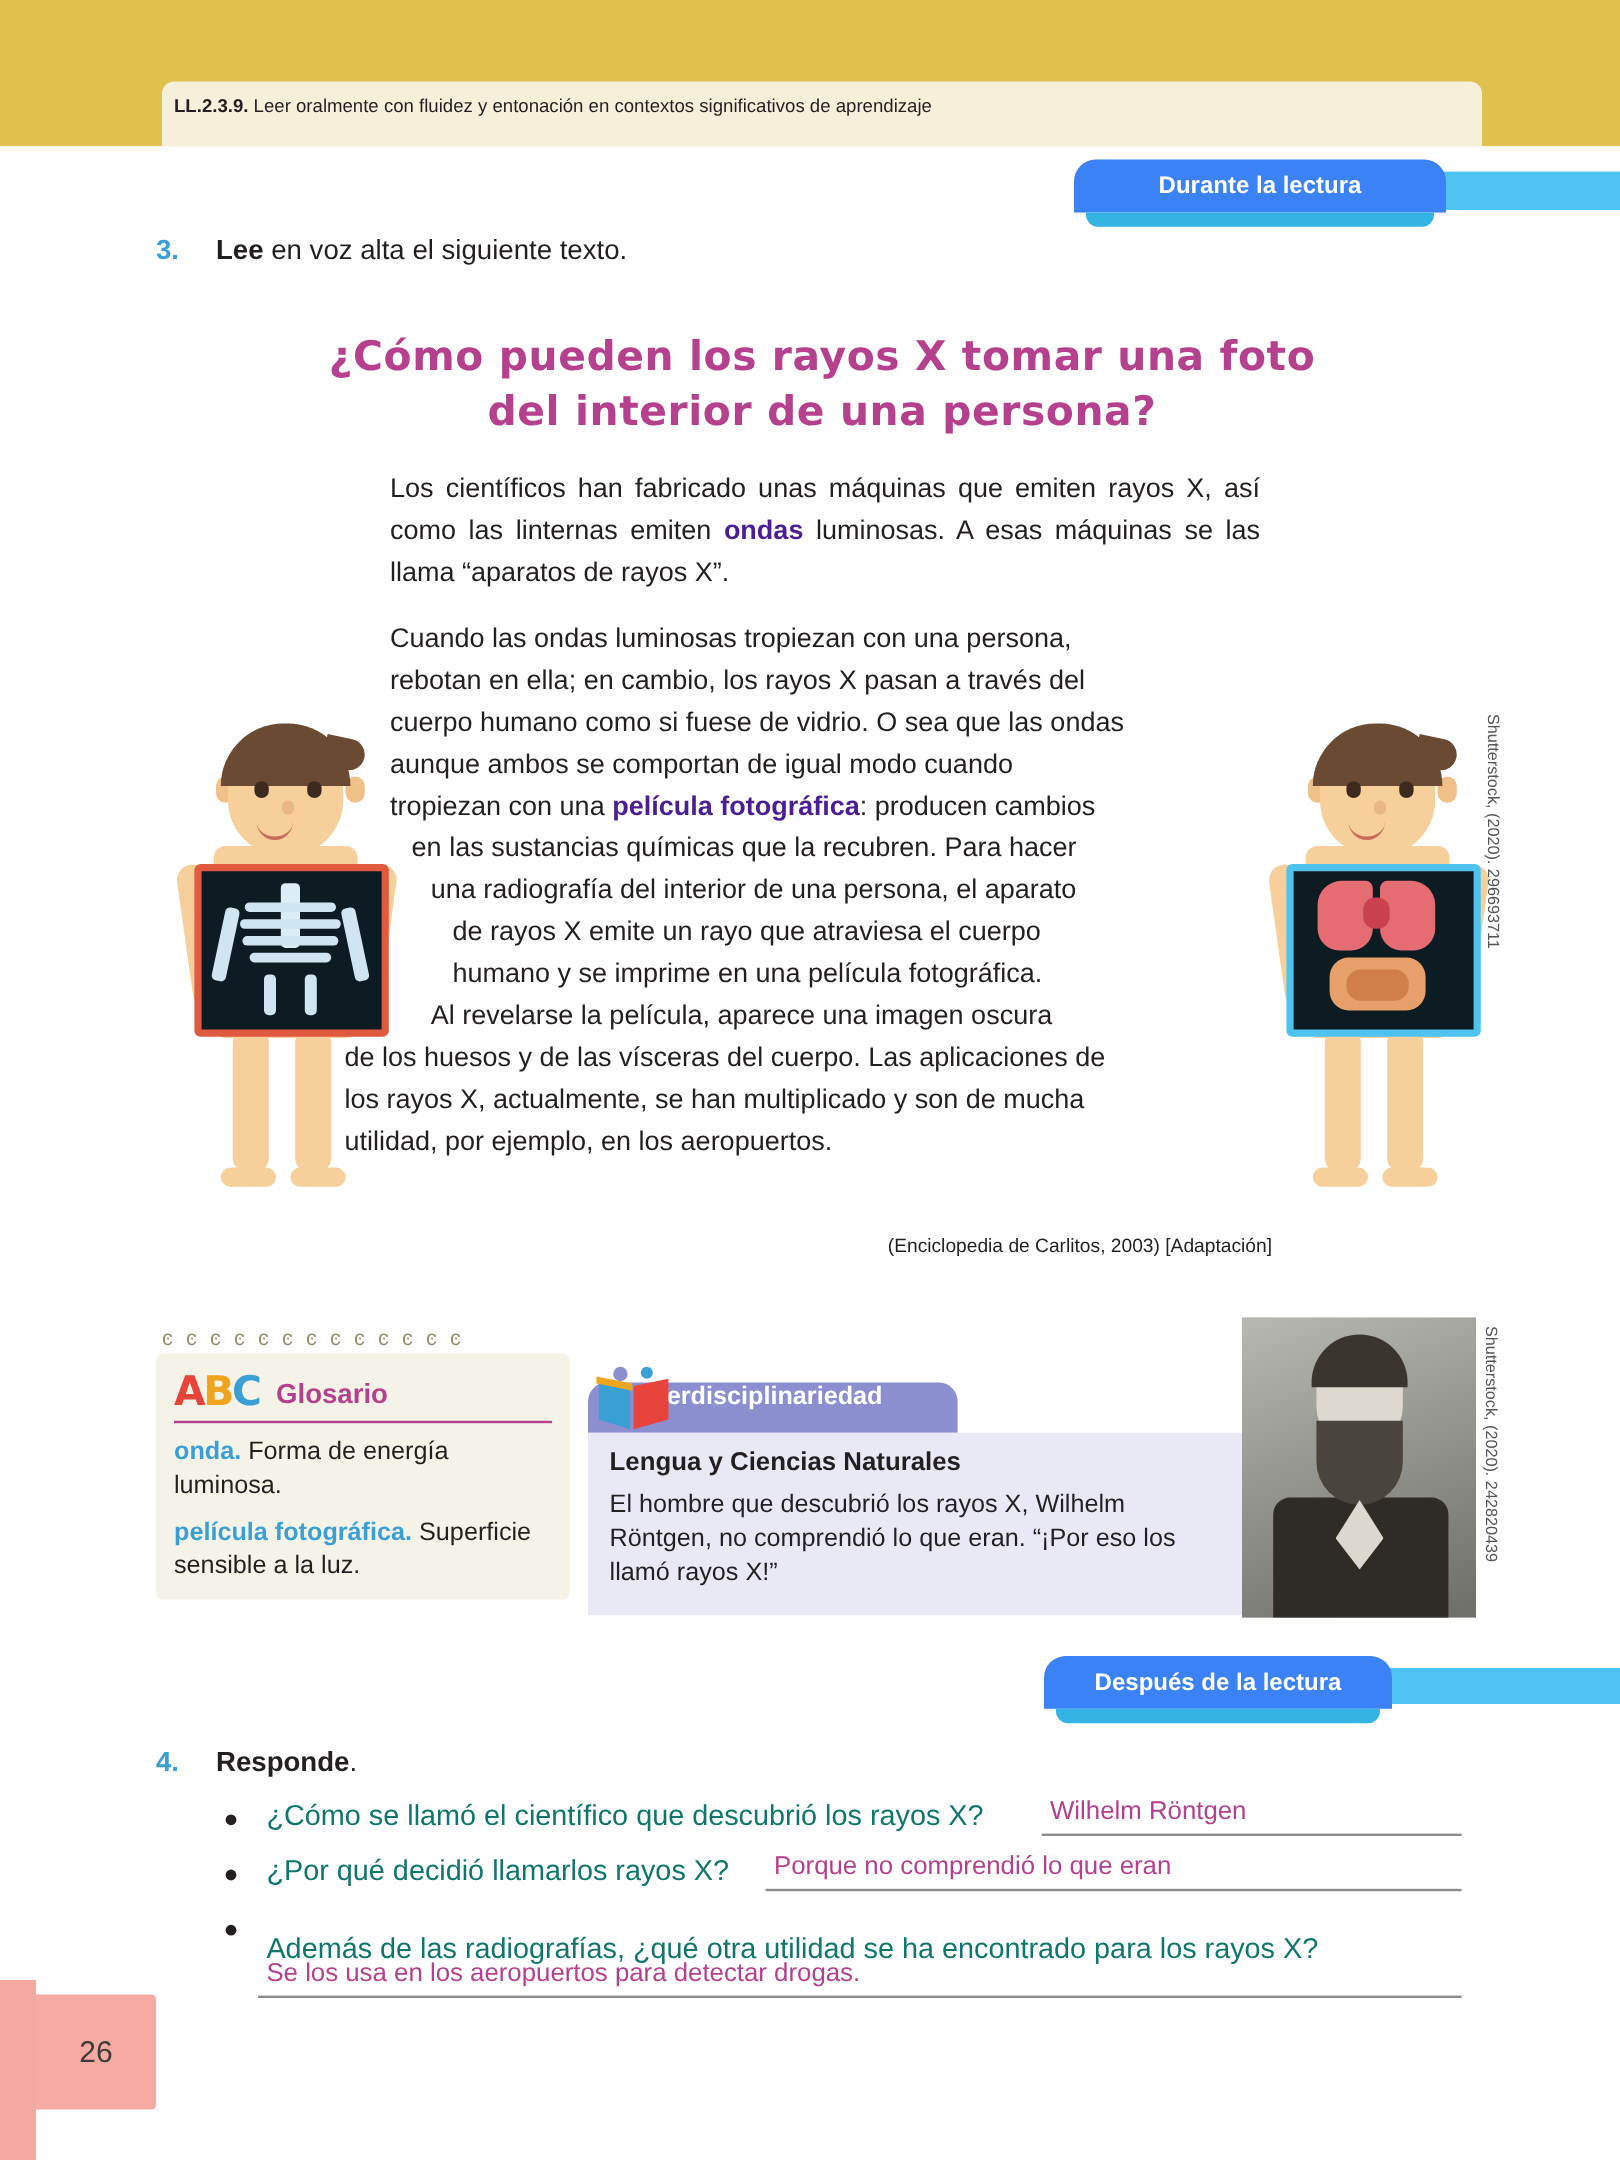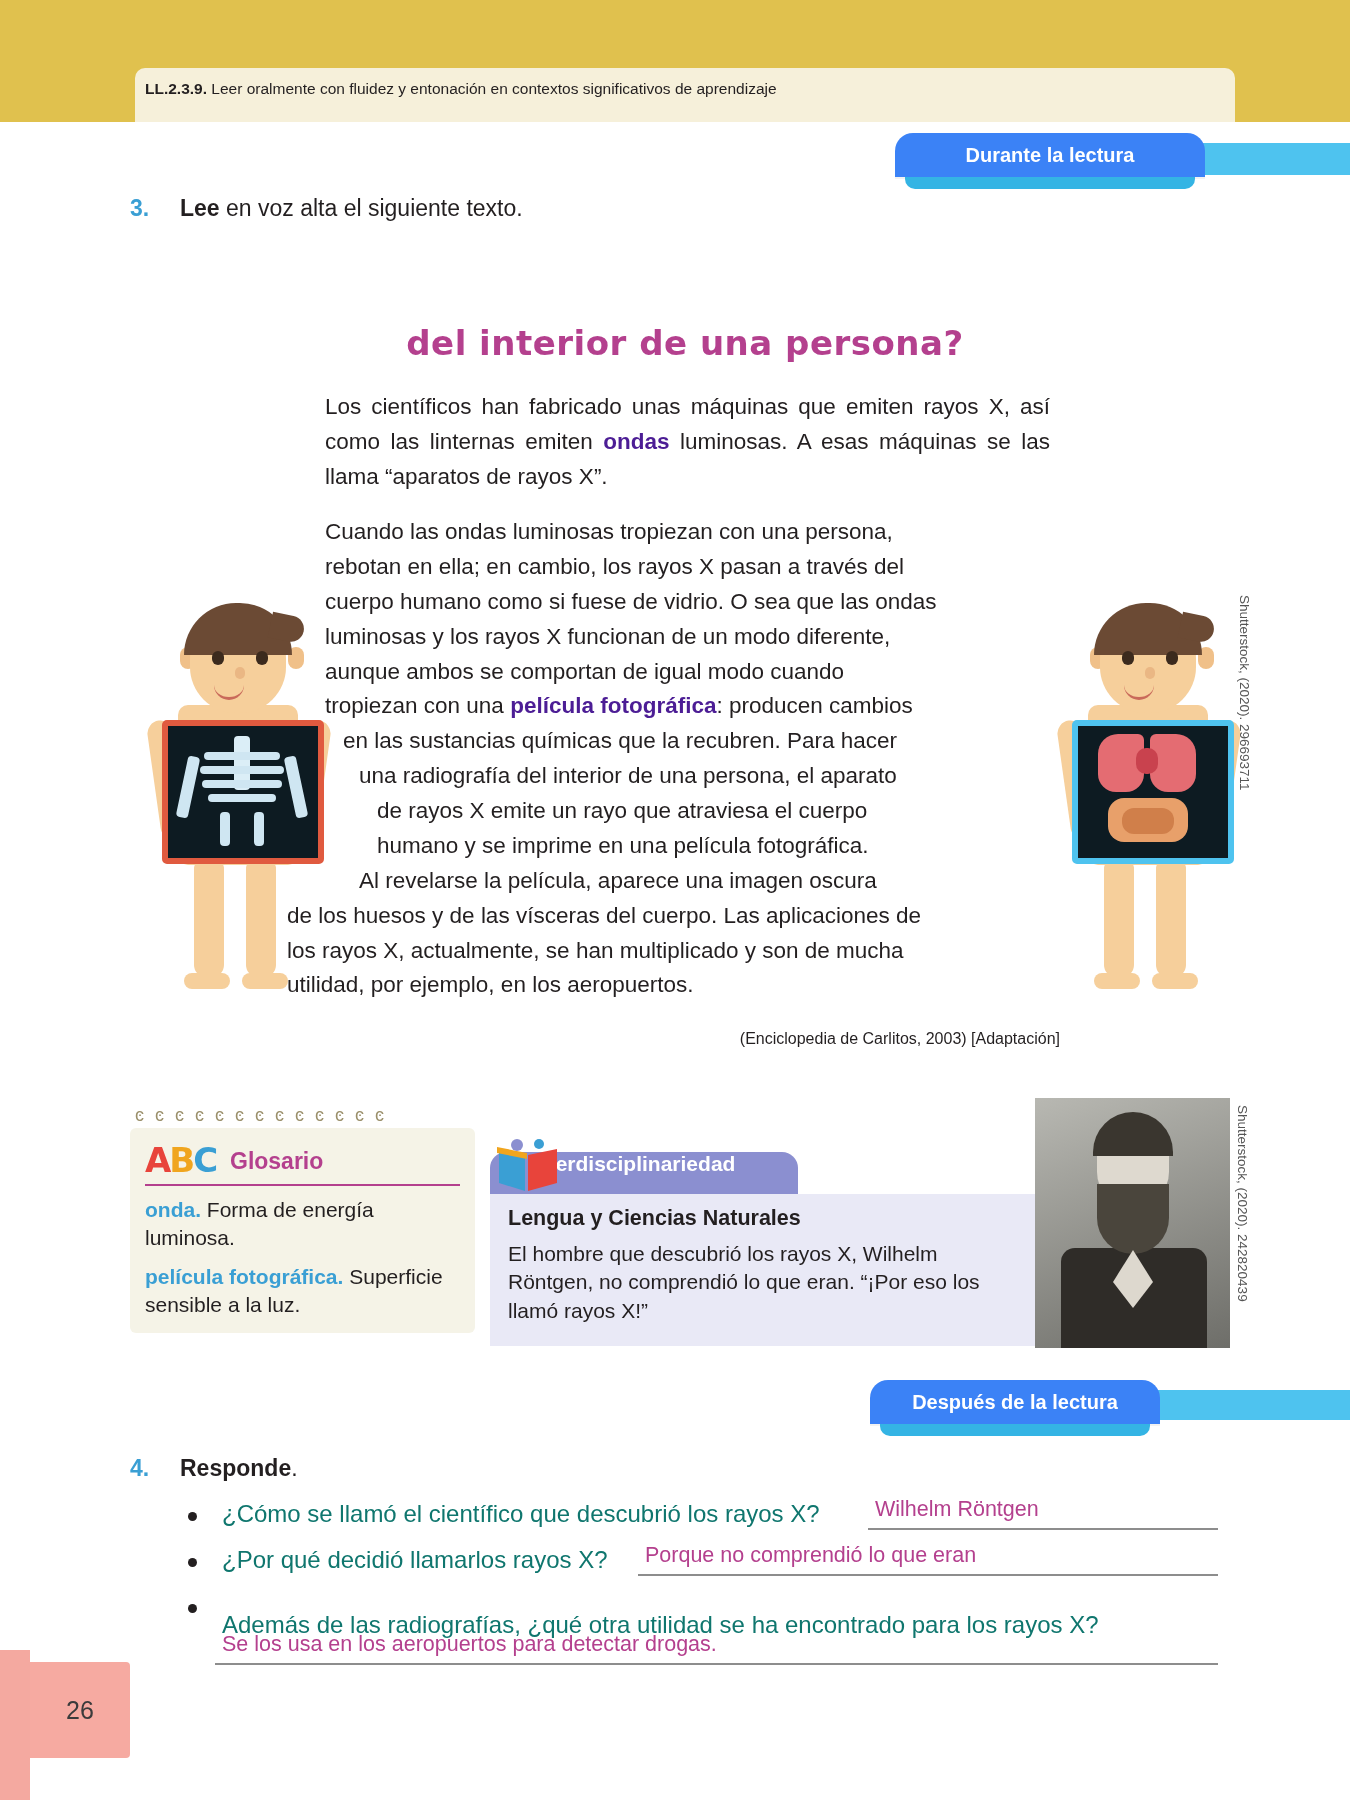--- a/index.html
+++ b/index.html
@@ -212,21 +212,21 @@
   <span>Después de la lectura</span>
 </div>
 <div class="tab-shadow tab-after-sh"></div>
 
 <div class="act3-num">3.</div>
 <div class="act3-text">
   <b>Lee</b><span> en voz alta el siguiente texto.</span>
 </div>
 
 <div class="article-title">
-  <br>
+  <span>¿Cómo pueden los rayos X tomar una foto</span><br>
   <span>del interior de una persona?</span>
 </div>
 
 <div class="kid kid-left">
   <div class="k-arm l"></div>
   <div class="k-arm r"></div>
   <div class="k-body"></div>
   <div class="k-leg l"></div>
   <div class="k-leg r"></div>
   <div class="k-foot l"></div>
@@ -278,21 +278,20 @@
 </div>
 
 <div class="body-col">
   <span>Los científicos han fabricado unas máquinas que emiten rayos X, así como las linternas emiten </span><span class="hl">ondas</span><span> luminosas. A esas máquinas se las llama “aparatos de rayos X”.</span>
 </div>
 
 <div class="p2 shaped">
   <span class="l">Cuando las ondas luminosas tropiezan con una persona,</span>
   <span class="l">rebotan en ella; en cambio, los rayos X pasan a través del</span>
   <span class="l">cuerpo humano como si fuese de vidrio. O sea que las ondas</span>
-  <span class="l">luminosas y los rayos X funcionan de un modo diferente,</span>
   <span class="l">aunque ambos se comportan de igual modo cuando</span>
   <span class="l"><span>tropiezan con una </span><span class="hl">película fotográfica</span><span>: producen cambios</span></span>
   <span class="l indent1">en las sustancias químicas que la recubren. Para hacer</span>
   <span class="l indent2">una radiografía del interior de una persona, el aparato</span>
   <span class="l indent3">de rayos X emite un rayo que atraviesa el cuerpo</span>
   <span class="l indent3">humano y se imprime en una película fotográfica.</span>
   <span class="l indent4">Al revelarse la película, aparece una imagen oscura</span>
   <span class="l" style="margin-left:-38px;width:762px;display:block;">de los huesos y de las vísceras del cuerpo. Las aplicaciones de</span>
   <span class="l" style="margin-left:-38px;width:762px;display:block;">los rayos X, actualmente, se han multiplicado y son de mucha</span>
   <span class="l" style="margin-left:-38px;width:762px;display:block;">utilidad, por ejemplo, en los aeropuertos.</span>

